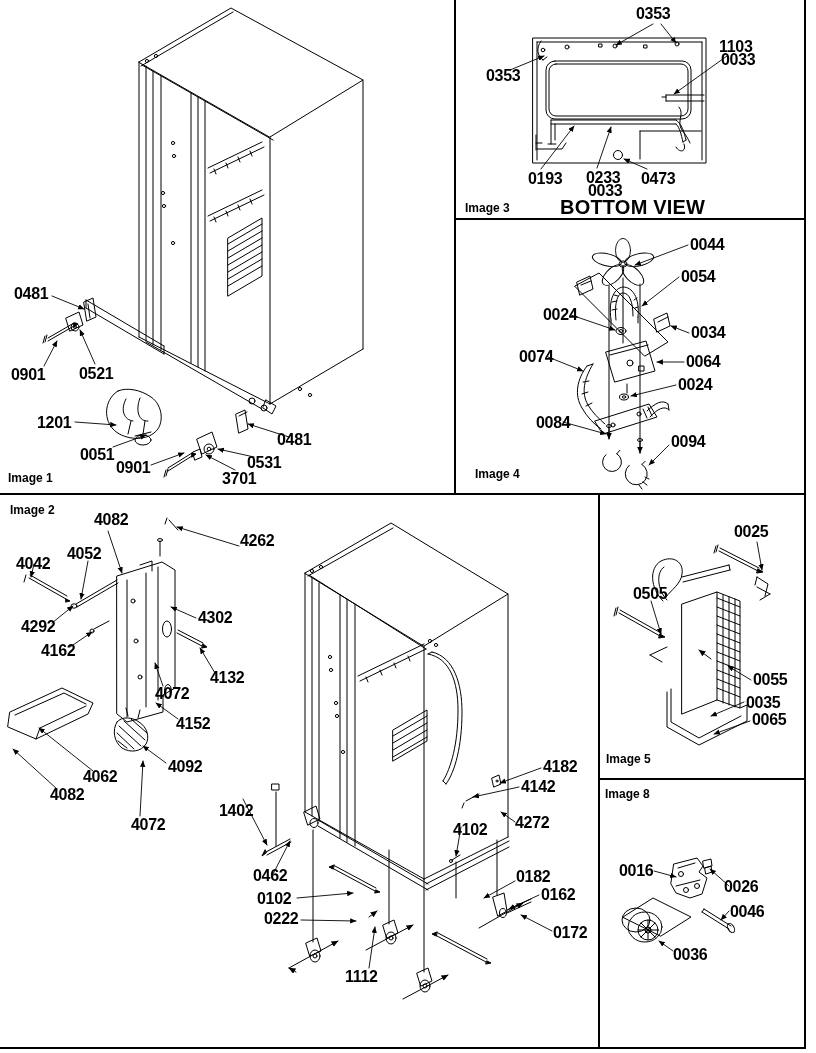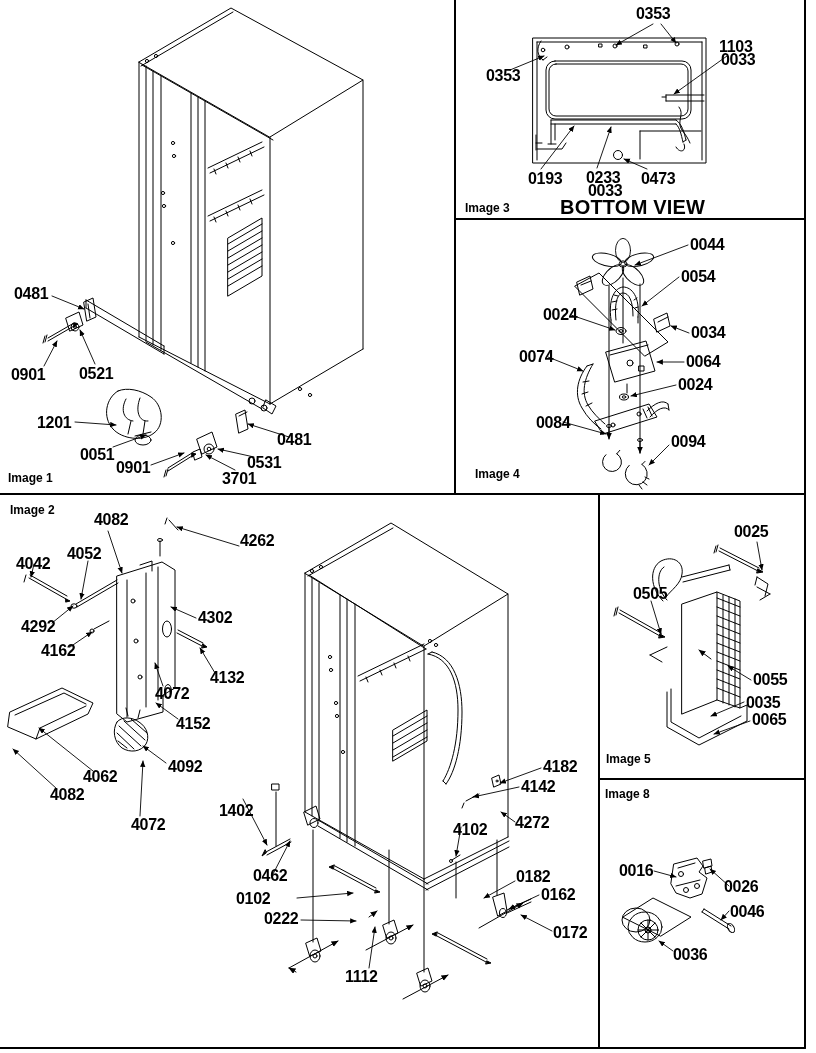--- a/index.html
+++ b/index.html
@@ -408,21 +408,21 @@
       <div class="callout" style="left: 41px; top: 643px;">4162</div>
       <div class="callout" style="left: 210px; top: 670px;">4132</div>
       <div class="callout" style="left: 155px; top: 686px;">4072</div>
       <div class="callout" style="left: 176px; top: 716px;">4152</div>
       <div class="callout" style="left: 168px; top: 759px;">4092</div>
       <div class="callout" style="left: 83px; top: 769px;">4062</div>
       <div class="callout" style="left: 50px; top: 787px;">4082</div>
       <div class="callout" style="left: 131px; top: 817px;">4072</div>
       <div class="callout" style="left: 219px; top: 803px;">1402</div>
       <div class="callout" style="left: 253px; top: 868px;">0462</div>
-      <div class="callout" style="left: 236px; top: 891px; text-align: center;">0102</div>
+      <div class="callout" style="left: 257px; top: 891px; text-align: center;">0102</div>
       <div class="callout" style="left: 264px; top: 911px;">0222</div>
       <div class="callout" style="left: 345px; top: 969px;">1112</div>
       <div class="callout" style="left: 453px; top: 822px;">4102</div>
       <div class="callout" style="left: 515px; top: 815px;">4272</div>
       <div class="callout" style="left: 521px; top: 779px;">4142</div>
       <div class="callout" style="left: 543px; top: 759px;">4182</div>
       <div class="callout" style="left: 516px; top: 869px;">0182</div>
       <div class="callout" style="left: 541px; top: 887px;">0162</div>
       <div class="callout" style="left: 553px; top: 925px;">0172</div>
       <div class="panel-title" style="left: 465px; top: 200px;">Image 3</div>

